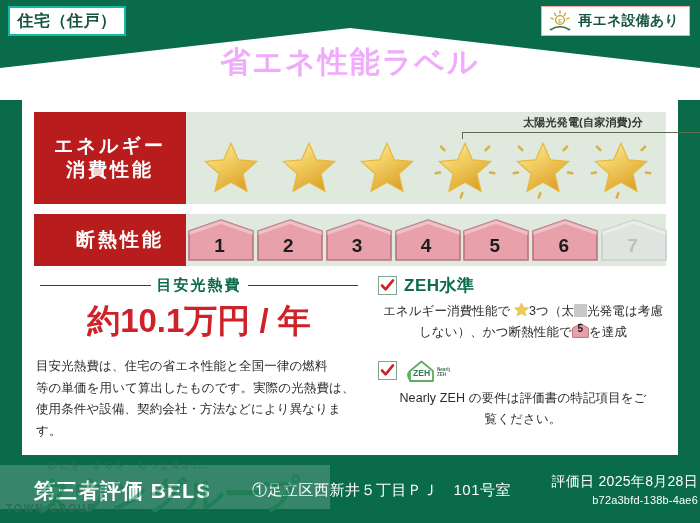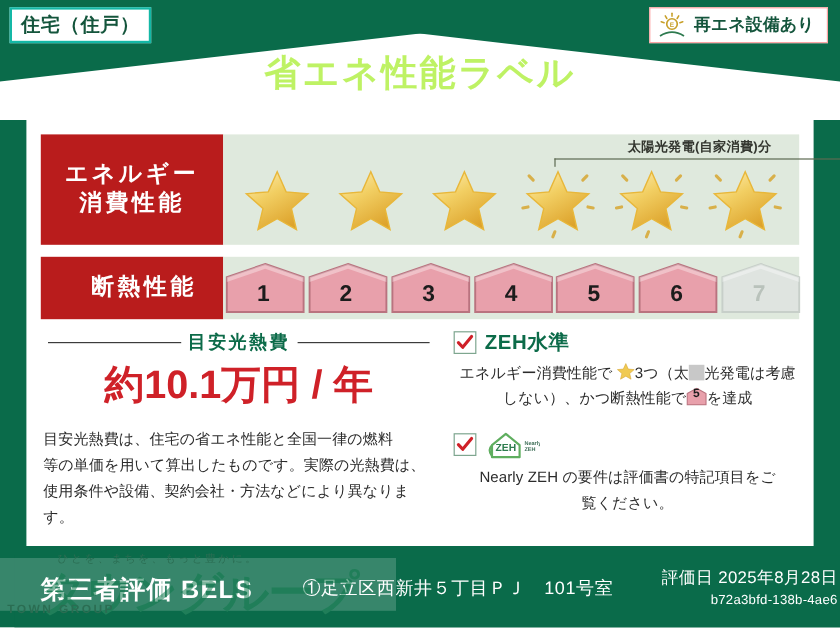--- a/index.html
+++ b/index.html
@@ -48,21 +48,21 @@
 
   .title-wrap {
     position: absolute; left: 0; top: 44px; width: 700px;
     text-align: center; z-index: 4;
   }
   .title-sub {
     font-size: 14px; font-weight: bold; color: #14684a;
     letter-spacing: 1px;
   }
   .title-main {
-    font-size: 30px; font-weight: bold; color: #bef264;
+    font-size: 30px; font-weight: bold; color: #f0abfc;
     letter-spacing: 2px; margin-top: 1px;
     line-height: 1.1;
   }
 
   
   .card {
     position: absolute; left: 22px; top: 100px;
     width: 656px; height: 355px;
     background: #ffffff;
     z-index: 3;

